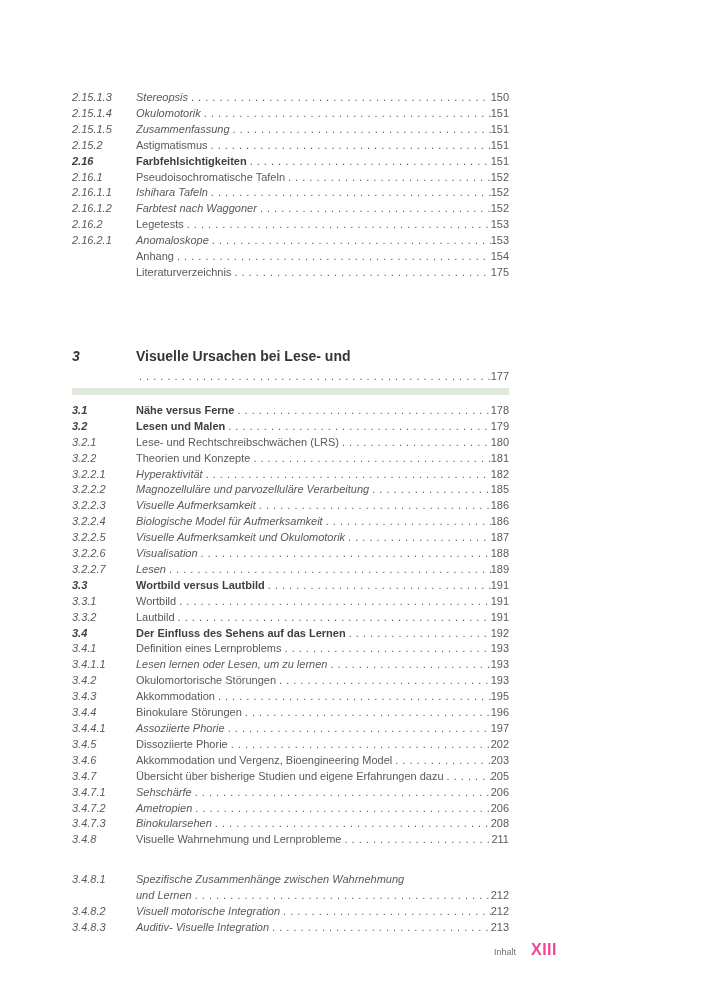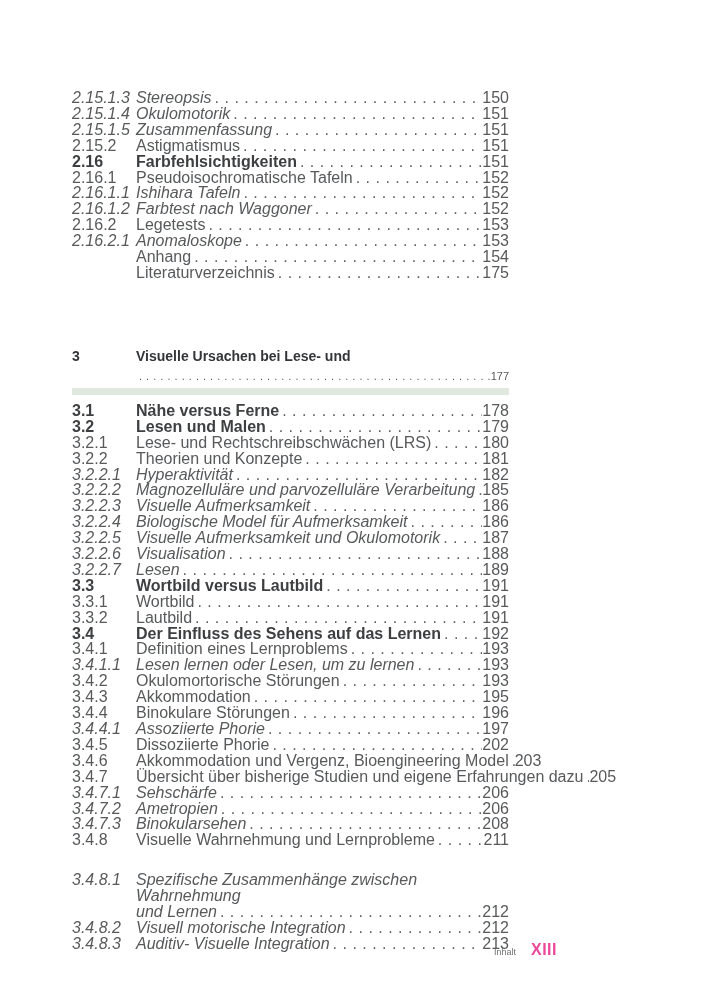--- a/index.html
+++ b/index.html
@@ -16,23 +16,23 @@
   .toc {
     position: absolute;
     left: 72px;
     top: 90px;
     width: 437px;
   }
   .row {
     display: flex;
     align-items: baseline;
     line-height: 15.9px;
-    font-size: 16px;
-  }
-  .num { width: 64px; flex: none; }
+    font-size: 11px;
+  }
+  .num { width: 64px; flex: none; font-style: italic; }
   .title { flex: none; white-space: nowrap; }
   .dots {
     flex: 1 1 auto;
     overflow: hidden;
     white-space: nowrap;
     padding: 0 3px;
     font-style: normal;
     font-weight: normal;
     color: #5b5d5f;
   }

